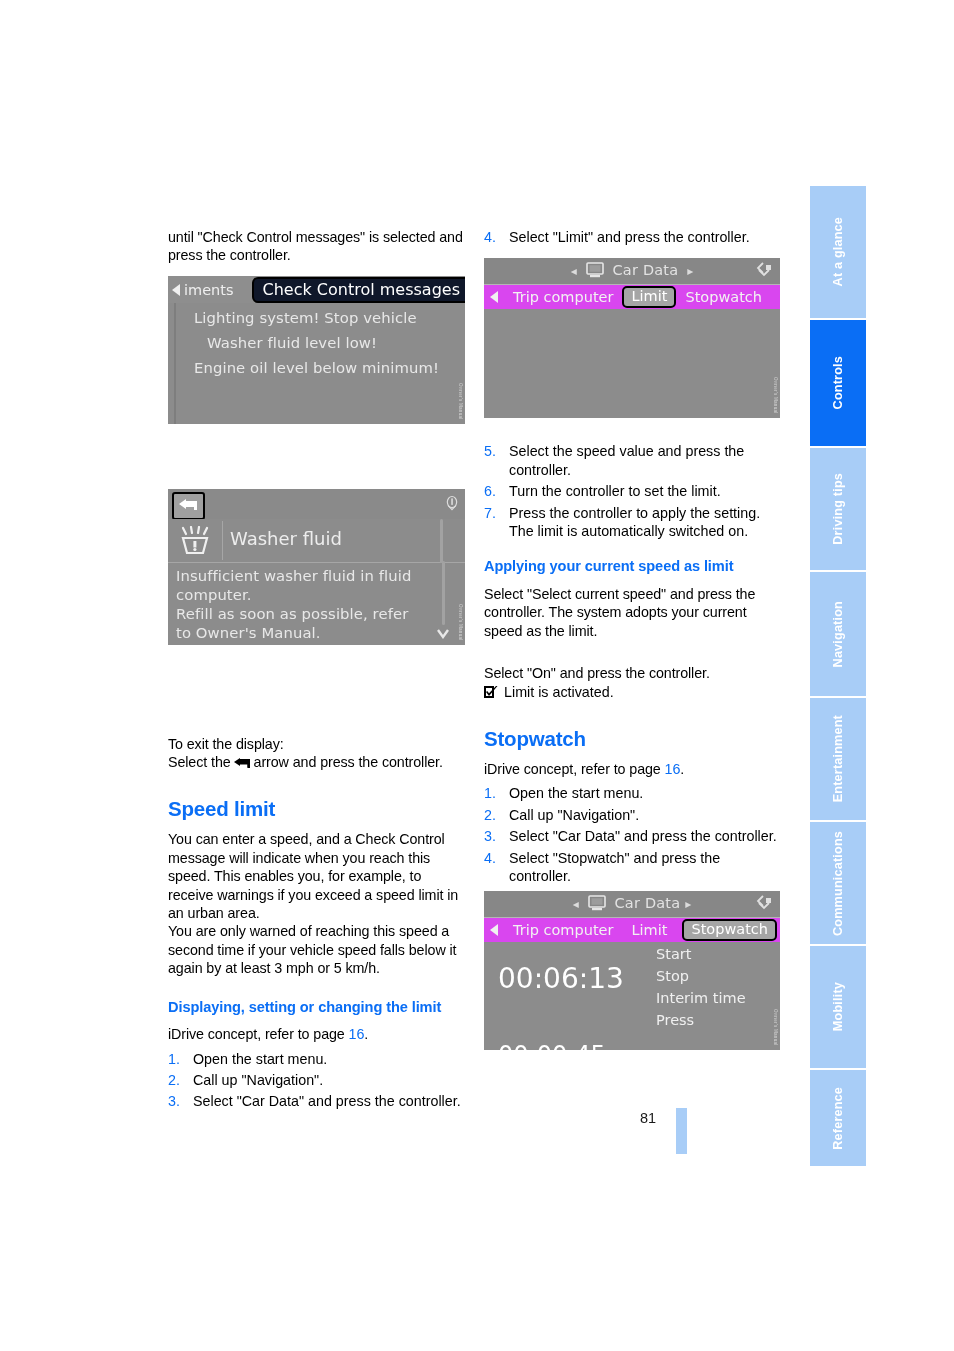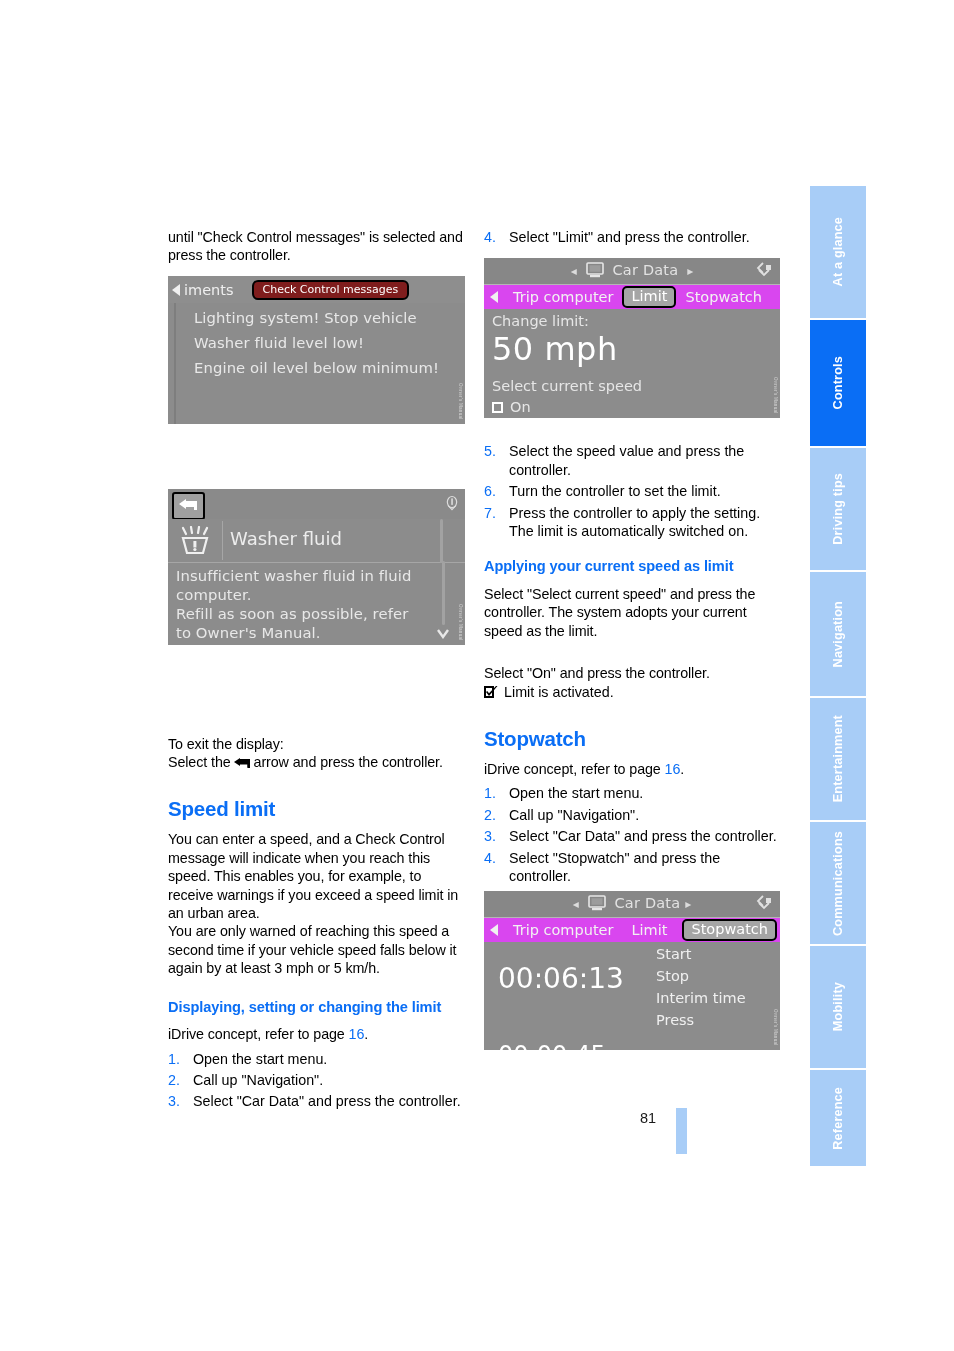--- a/index.html
+++ b/index.html
@@ -149,25 +149,25 @@
     letter-spacing: .1px;
   }
   .tri-l, .tri-r {
     width: 0; height: 0;
     border-top: 6px solid transparent;
     border-bottom: 6px solid transparent;
   }
   .tri-l { border-right: 8px solid #f0f0f0; }
 
   .hilite-pill {
-    background: #7f1d1d;
+    background: #0f172a;
     border: 2px solid #000;
     border-radius: 6px;
     color: #fff;
-    font-size: 11px;
+    font-size: 16px;
     padding: 1px 9px 2px;
     white-space: nowrap;
   }
 
   .caption-v {
     position: absolute;
     right: 2px;
     bottom: 4px;
     writing-mode: vertical-rl;
     font-size: 4.5px;
@@ -353,21 +353,21 @@
   <div class="screen" id="fig-check-control" style="left:168px; top:276px; width:297px; height:148px;">
     <div class="sbar-top" style="height:27px; background:#8e8e8e; display:flex; align-items:center; padding:0 4px;">
       <span class="tri-l" style="margin-right:4px;"></span>
       <span style="font-size:14.5px;color:#efefef;">iments</span>
       <span class="hilite-pill" style="margin-left:18px;">Check Control messages</span>
 
     </div>
     <div style="position:absolute; left:0; top:27px; right:0; bottom:0; background:#8c8c8c;">
       <div style="position:absolute; left:6px; top:0; width:2px; bottom:0; background:#7e7e7e;"></div>
       <div class="msgline" style="position:absolute; left:26px; top:6px;">Lighting system! Stop vehicle</div>
-      <div class="msgline" style="position:absolute; left:26px; top:31px;">Washer fluid level low!</div>
+      <div class="msgline" style="position:absolute; left:39px; top:31px;">Washer fluid level low!</div>
       <div class="msgline" style="position:absolute; left:26px; top:56px;">Engine oil level below minimum!</div>
     </div>
     <div class="caption-v">Owner's Manual</div>
   </div>
 
   <div class="screen" id="fig-washer" style="left:168px; top:489px; width:297px; height:156px;">
     <div style="height:30px; background:#8a8a8a; position:relative;">
       <span style="position:absolute;left:4px;top:3px;">
         <span style="display:inline-block;border:2.5px solid #000;background:#a0a0a0;border-radius:3px;padding:2px 5px 3px;">
           <svg width="19" height="12" viewBox="0 0 19 12">
@@ -436,29 +436,20 @@
             <rect x="12" y="4" width="5" height="5" fill="#e0e0e0"></rect>
           </svg>
       </span>
     </div>
     <div class="tabbar">
       <span class="tri-l" style="margin:0 6px 0 6px;"></span>
       <span class="tab">Trip computer</span>
       <span class="tab sel">Limit</span>
       <span class="tab">Stopwatch</span>
     </div>
-    <div style="position:absolute;left:0;top:52px;right:0;bottom:0;background:#8c8c8c;">
-      <div style="position:absolute;left:8px;top:3px;font-size:14.5px;color:#e6e6e6;">Change limit:</div>
-      <div style="position:absolute;left:8px;top:20px;font-size:32px;color:#ffffff;letter-spacing:.5px;">50 mph</div>
-      <div style="position:absolute;left:8px;top:68px;font-size:14.5px;color:#e6e6e6;">Select current speed</div>
-      <div style="position:absolute;left:8px;top:89px;display:flex;align-items:center;">
-        <span style="display:inline-block;width:11px;height:11px;border:2px solid #ffffff;background:#8c8c8c;margin-right:7px;"></span>
-        <span style="font-size:14.5px;color:#e6e6e6;">On</span>
-      </div>
-    </div>
     <div class="caption-v">Owner's Manual</div>
   </div>
 
   <div class="screen" id="fig-stopwatch" style="left:484px; top:891px; width:296px; height:159px;">
     <div class="sbar-top" style="background:#878787;">
       <div class="scr-title">
         <span style="font-size:12px;color:#dcdcdc;">◂</span>
         <span style="display:inline-block;vertical-align:-3px;margin:0 4px;">
           <svg width="18" height="16" viewBox="0 0 18 16">
               <rect x="1" y="1" width="16" height="11" rx="1" fill="none" stroke="#e6e6e6" stroke-width="1.6"></rect>

